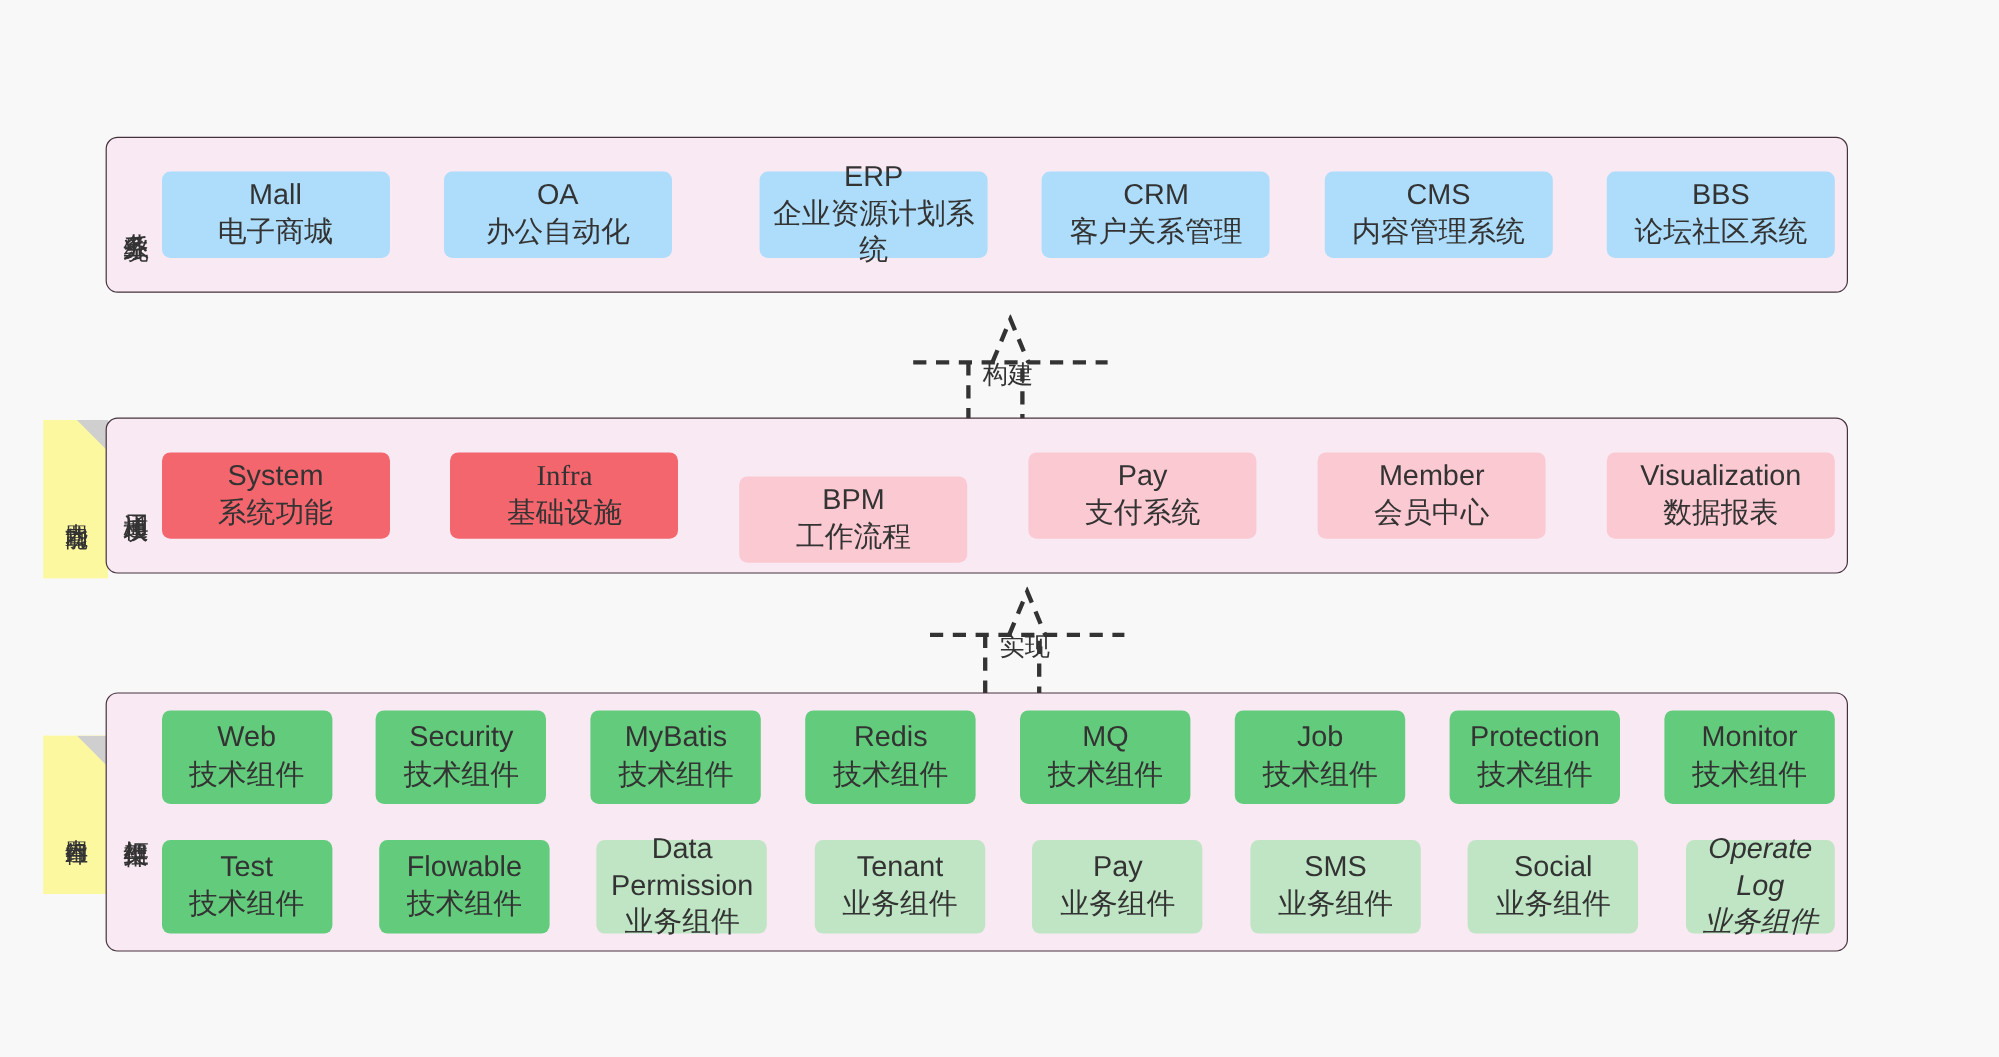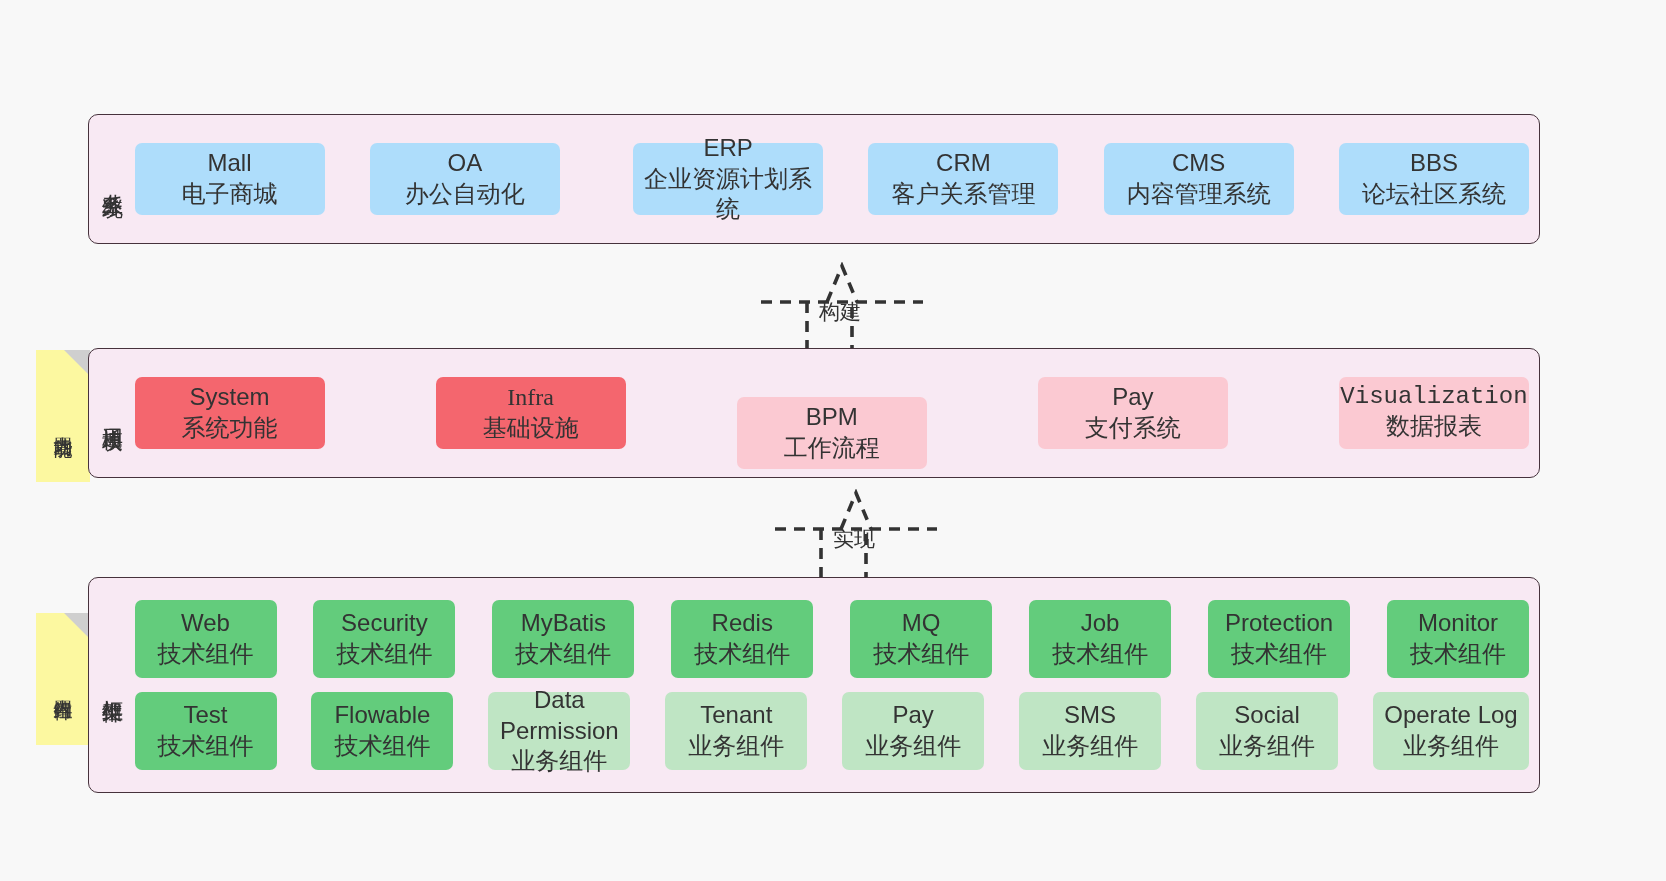--- a/index.html
+++ b/index.html
@@ -51,21 +51,21 @@
     flex: 1 1 auto;
     display: flex;
     align-items: center;
     justify-content: space-between;
     height: 100%;
     padding: 0 10px 0 4px;
     box-sizing: border-box;
   }
   .cells.two-rows {
     flex-direction: column;
-    justify-content: center;
+    justify-content: space-between;
     gap: 14px;
     padding: 14px 10px 14px 4px;
   }
   .cell-row {
     width: 100%;
     display: flex;
     align-items: stretch;
     justify-content: space-between;
   }
 
@@ -215,22 +215,26 @@
       <div class="card c-pink" style="width:190px;height:72px;margin-top:40px;">
         <span class="t1">BPM</span>
         <span class="t2">工作流程</span>
       </div>
 
       <div class="card c-pink" style="width:190px;height:72px;">
         <span class="t1">Pay</span>
         <span class="t2">支付系统</span>
       </div>
 
-
-      <div class="card c-pink" style="width:190px;height:72px;font-family:Liberation Mono, monospace;">
+      <div class="card c-pink" style="width:190px;height:72px;">
+        <span class="t1">Member</span>
+        <span class="t2">会员中心</span>
+      </div>
+
+      <div class="card c-pink" style="width:190px;height:72px;">
         <span class="t1">Visualization</span>
         <span class="t2">数据报表</span>
       </div>
 
     </div>
   </div>
 
   <div class="uml-arrow" style="left:771px; top:489px;">
     <svg viewBox="0 0 170 100" xmlns="http://www.w3.org/2000/svg">
       <path d="M 70 40 L 85 4 L 100 40" fill="none" stroke="#333333" stroke-width="3.6" stroke-dasharray="11 8" stroke-linecap="butt"></path>
@@ -306,21 +310,21 @@
           <span class="t2">业务组件</span>
         </div>
         <div class="card c-lgreen" style="width:142px;height:78px;">
           <span class="t1">SMS</span>
           <span class="t2">业务组件</span>
         </div>
         <div class="card c-lgreen" style="width:142px;height:78px;">
           <span class="t1">Social</span>
           <span class="t2">业务组件</span>
         </div>
-        <div class="card c-lgreen" style="width:156px;height:78px;">
+        <div class="card c-lgreen" style="width:124px;height:78px;font-style:italic;">
           <span class="t1">Operate Log</span>
           <span class="t2">业务组件</span>
         </div>
       </div>
 
     </div>
   </div>
 
 </div>
 

